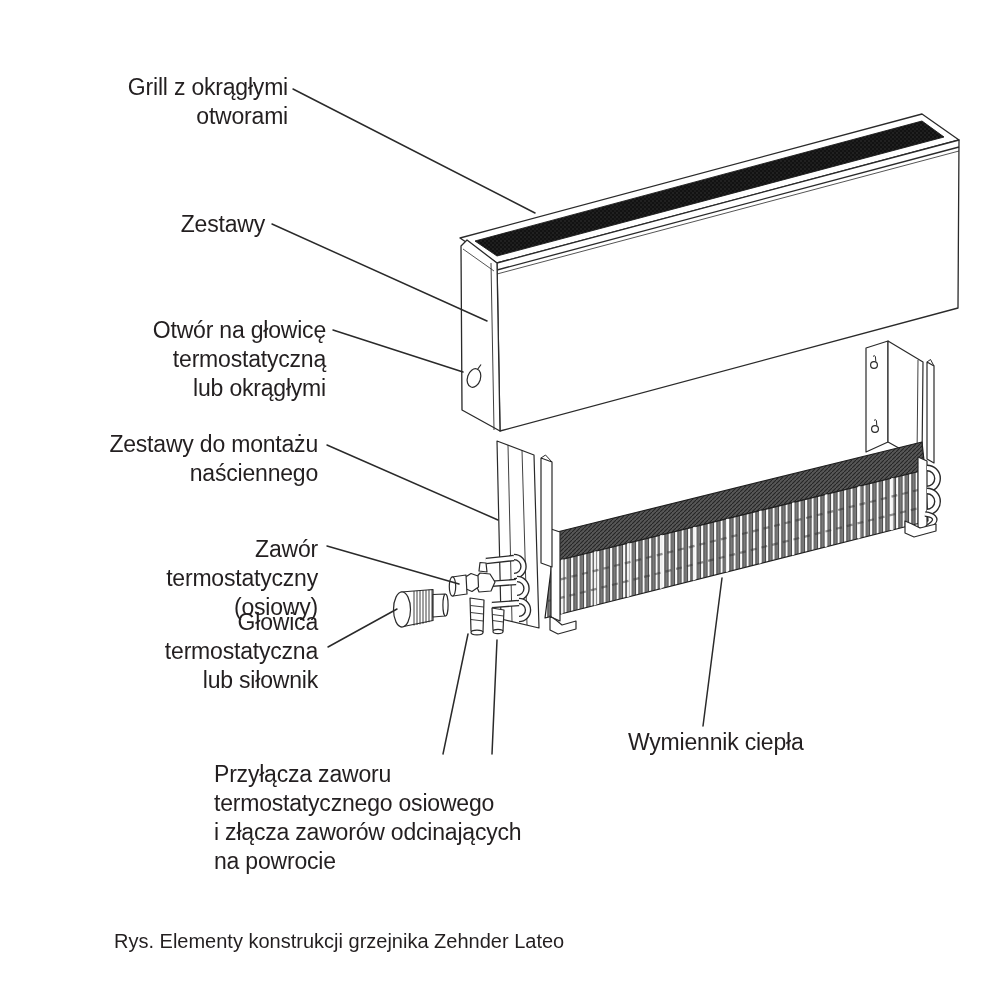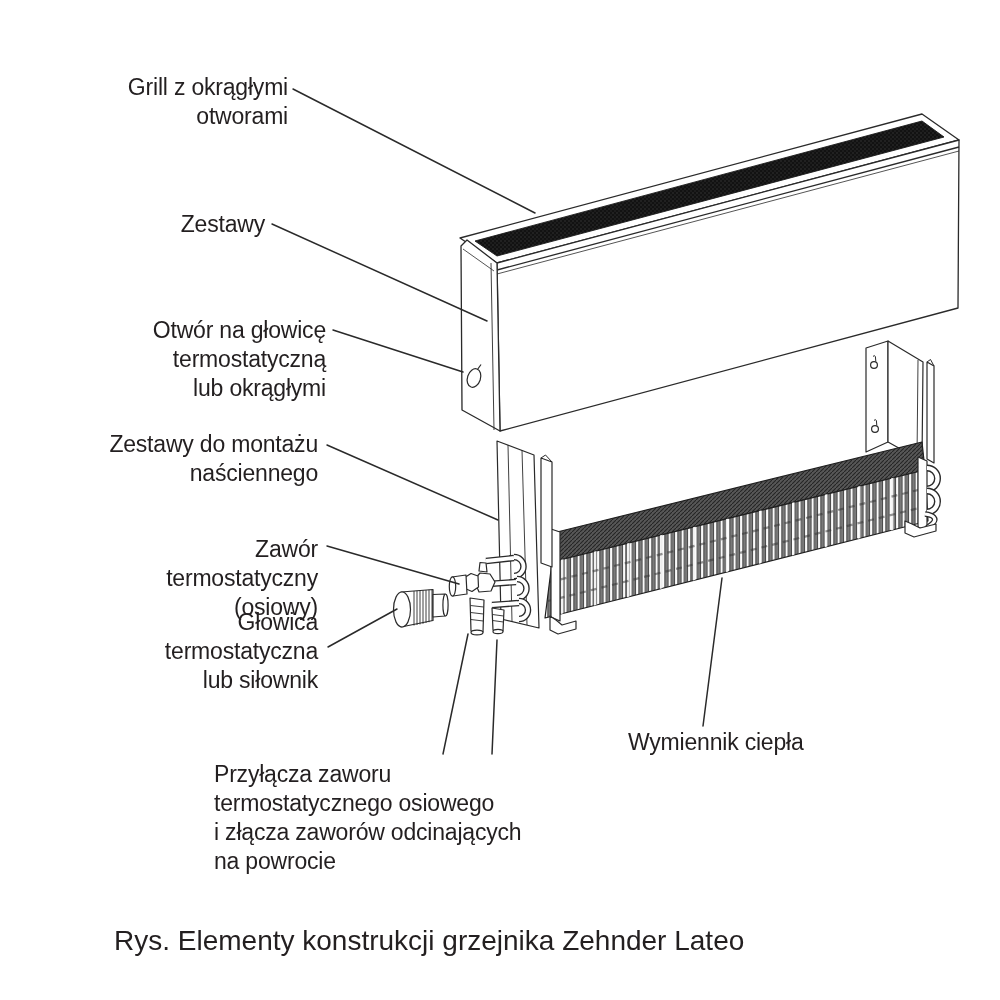--- a/index.html
+++ b/index.html
@@ -7,21 +7,21 @@
     position:relative;width:1000px;height:1000px;background:#ffffff;
     font-family:"Liberation Sans",sans-serif;color:#231f20;overflow:hidden;
   }
   .stage svg{position:absolute;left:0;top:0;}
   .lbl{
     position:absolute;font-size:23px;line-height:29px;letter-spacing:-0.2px;
     white-space:pre-line;color:#231f20;
   }
   .lbl.r{text-align:right;}
   .caption{
-    position:absolute;font-size:28px;line-height:28px;color:#231f20;
+    position:absolute;font-size:20px;line-height:28px;color:#231f20;
     white-space:pre-line;
   }
 </style>
 </head>
 <body>
 
 <div class="stage">
 
 <svg width="1000" height="1000" viewBox="0 0 1000 1000">
   <defs>

